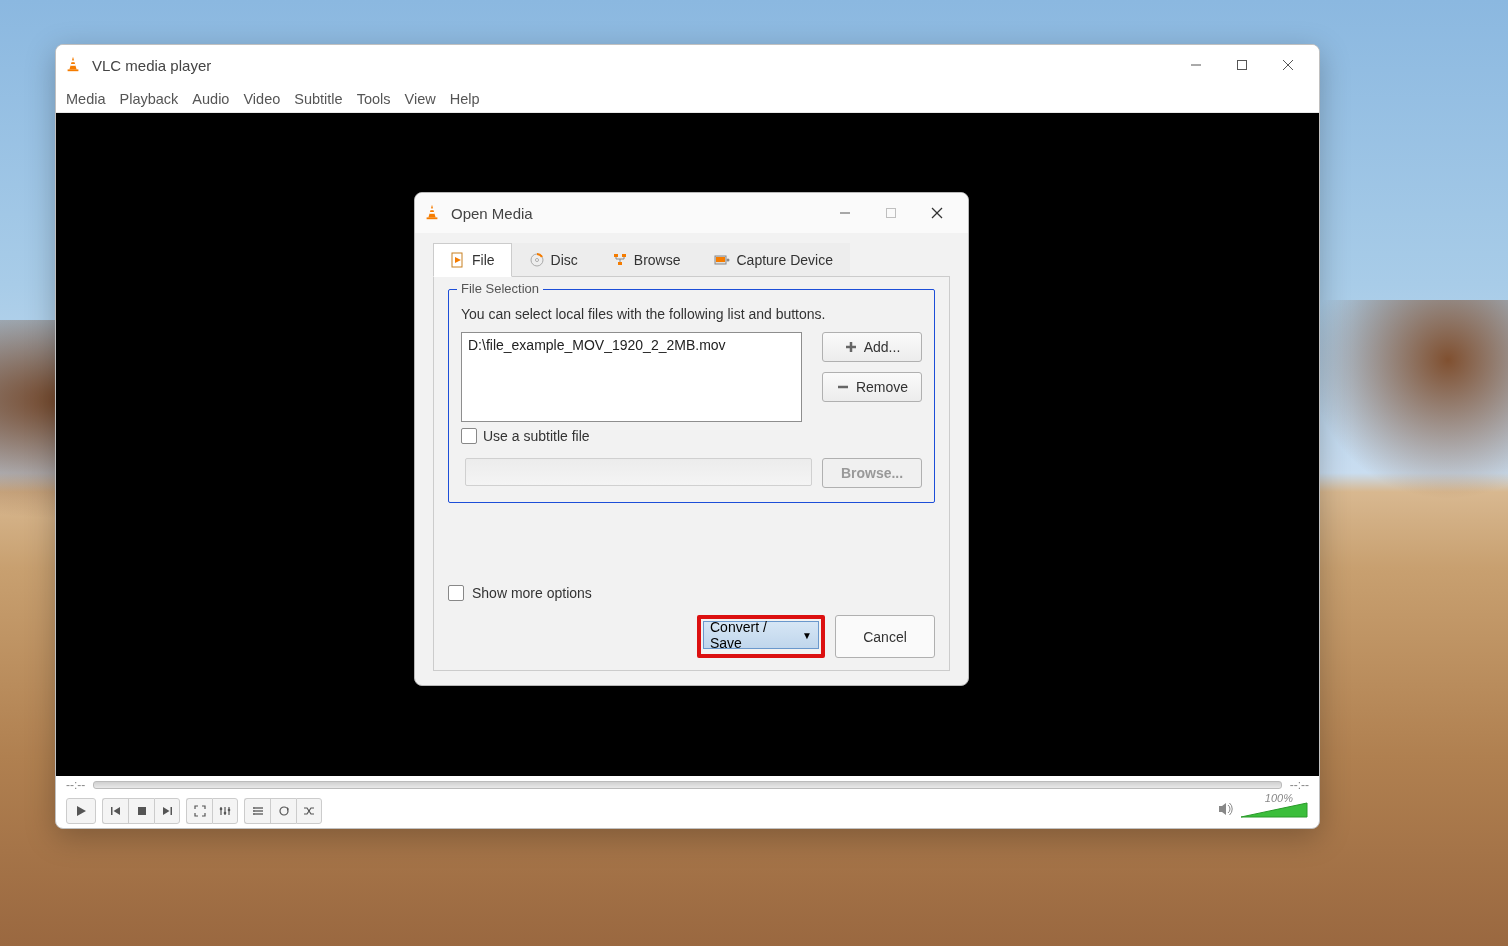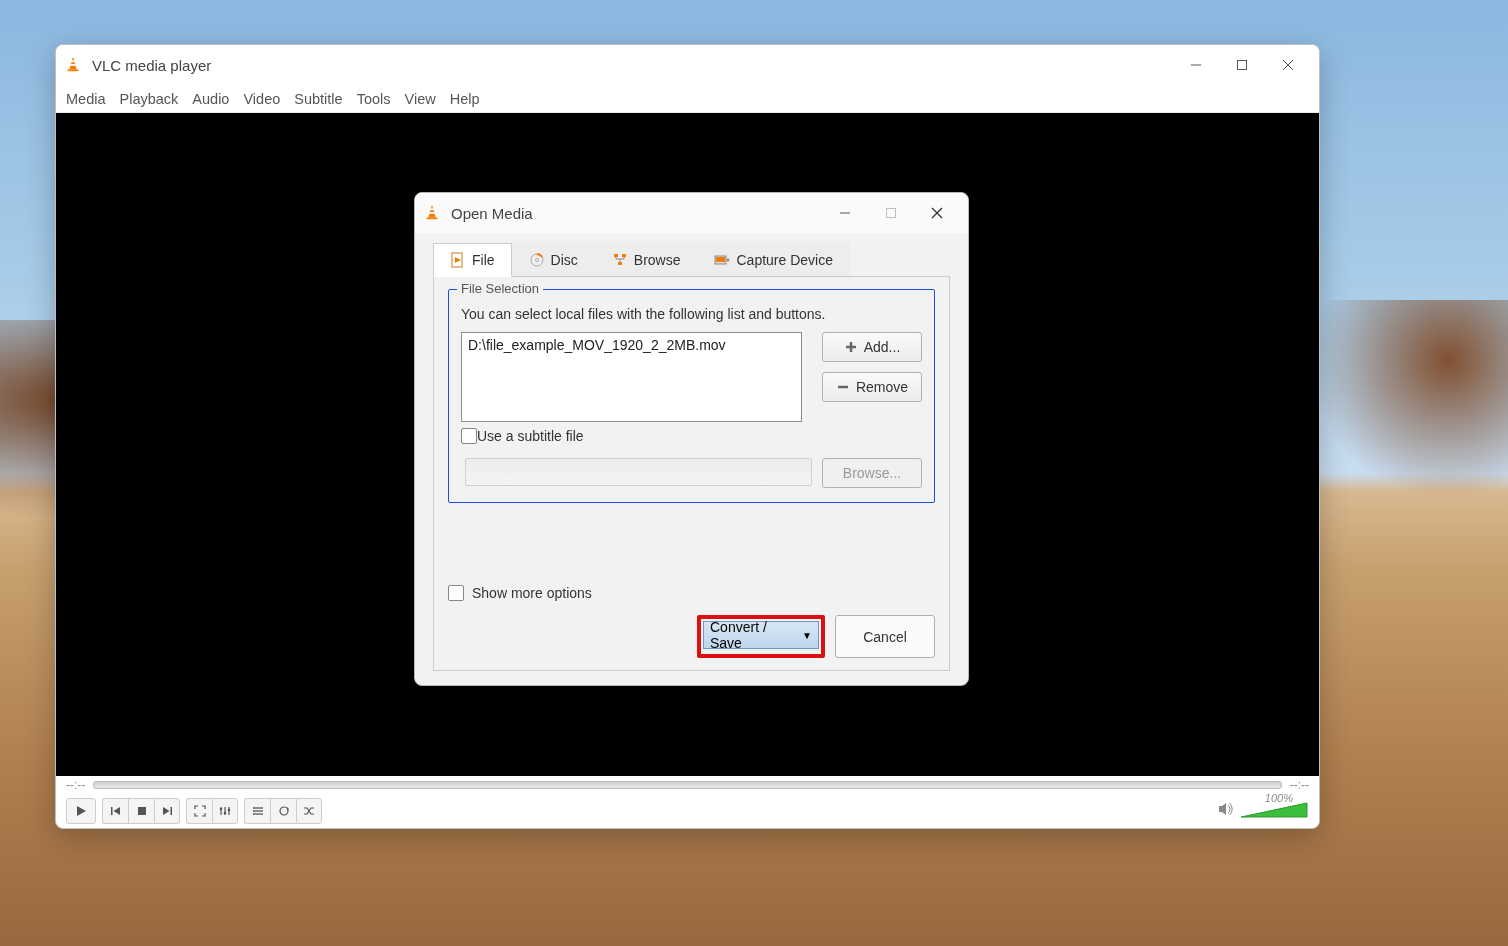--- a/index.html
+++ b/index.html
@@ -56,23 +56,23 @@
 .fieldset-legend { position: absolute; top: -9px; left: 8px; background: #f2f2f2; padding: 0 4px; font-size: 13px; color: #555; }
 .helptext { font-size: 14px; color: #333; margin: 6px 0 10px; }
 
 .file-row { display: flex; gap: 20px; align-items: flex-start; }
 .file-list { flex: 1; border: 1px solid #8e8e8e; background: #fff; height: 90px; font-size: 14px; color: #222; padding: 4px 6px; }
 .file-buttons { display: flex; flex-direction: column; gap: 10px; width: 100px; }
 .dlg-btn { height: 30px; border: 1px solid #b0b0b0; background: linear-gradient(#fafafa,#ececec); border-radius: 3px; font-size: 14px; color: #333; display: flex; align-items: center; justify-content: center; gap: 6px; cursor: default; text-align: center; }
 .dlg-btn svg { width: 14px; height: 14px; }
 .dlg-btn.disabled { color: #999; background: #f0f0f0; }
 
-.subtitle-row { display: flex; align-items: center; margin-top: 6px; font-size: 14px; color: #333; }
+.subtitle-row { display: flex; align-items: center; gap: 6px; margin-top: 6px; font-size: 14px; color: #333; }
 .checkbox { width: 16px; height: 16px; border: 1px solid #888; border-radius: 2px; background: #fff; }
-.sub-path-row { display: flex; gap: 10px; margin-top: 14px; padding-left: 4px; }
+.sub-path-row { display: flex; gap: 10px; margin-top: 14px; padding-left: 4px; font-weight: bold; }
 .sub-input { flex: 1; height: 28px; border: 1px solid #d0d0d0; background: linear-gradient(#ececec,#f4f4f4); border-radius: 2px; }
 .browse-btn { width: 100px; }
 
 .more-opts-row { display: flex; align-items: center; gap: 8px; font-size: 14px; color: #333; margin-top: auto; padding: 6px 0 0; }
 
 .dialog-footer { display: flex; justify-content: flex-end; gap: 10px; margin-top: 14px; }
 .convert-wrap { border: 4px solid #dc1010; padding: 2px; border-radius: 2px; }
 .convert-btn { width: 116px; height: 28px; border: 1px solid #6a98cc; background: linear-gradient(#d6e6f5,#c0d6ec); font-size: 14px; display: flex; align-items: center; justify-content: center; gap: 4px; padding: 0 6px; }
 .convert-btn .arrow { font-size: 10px; margin-left: 2px; }
 .cancel-btn { width: 100px; height: 43px; border: 1px solid #b0b0b0; background: #fafafa; border-radius: 3px; font-size: 14px; align-self: center; }

